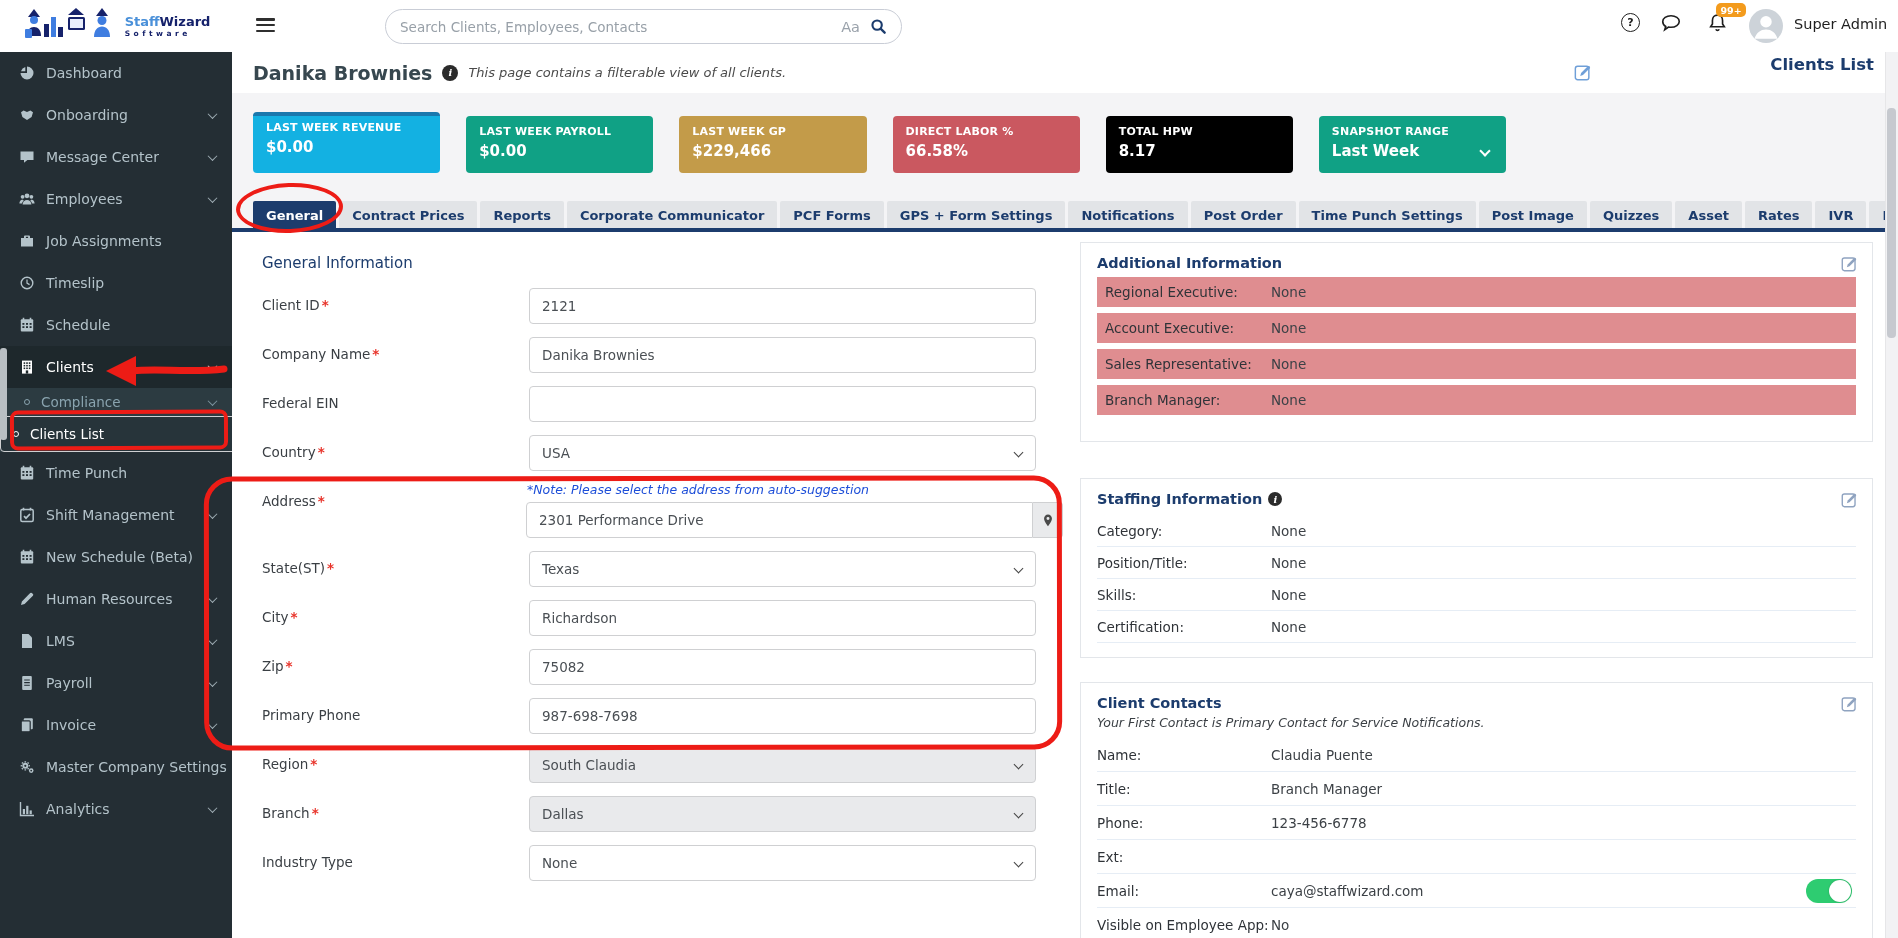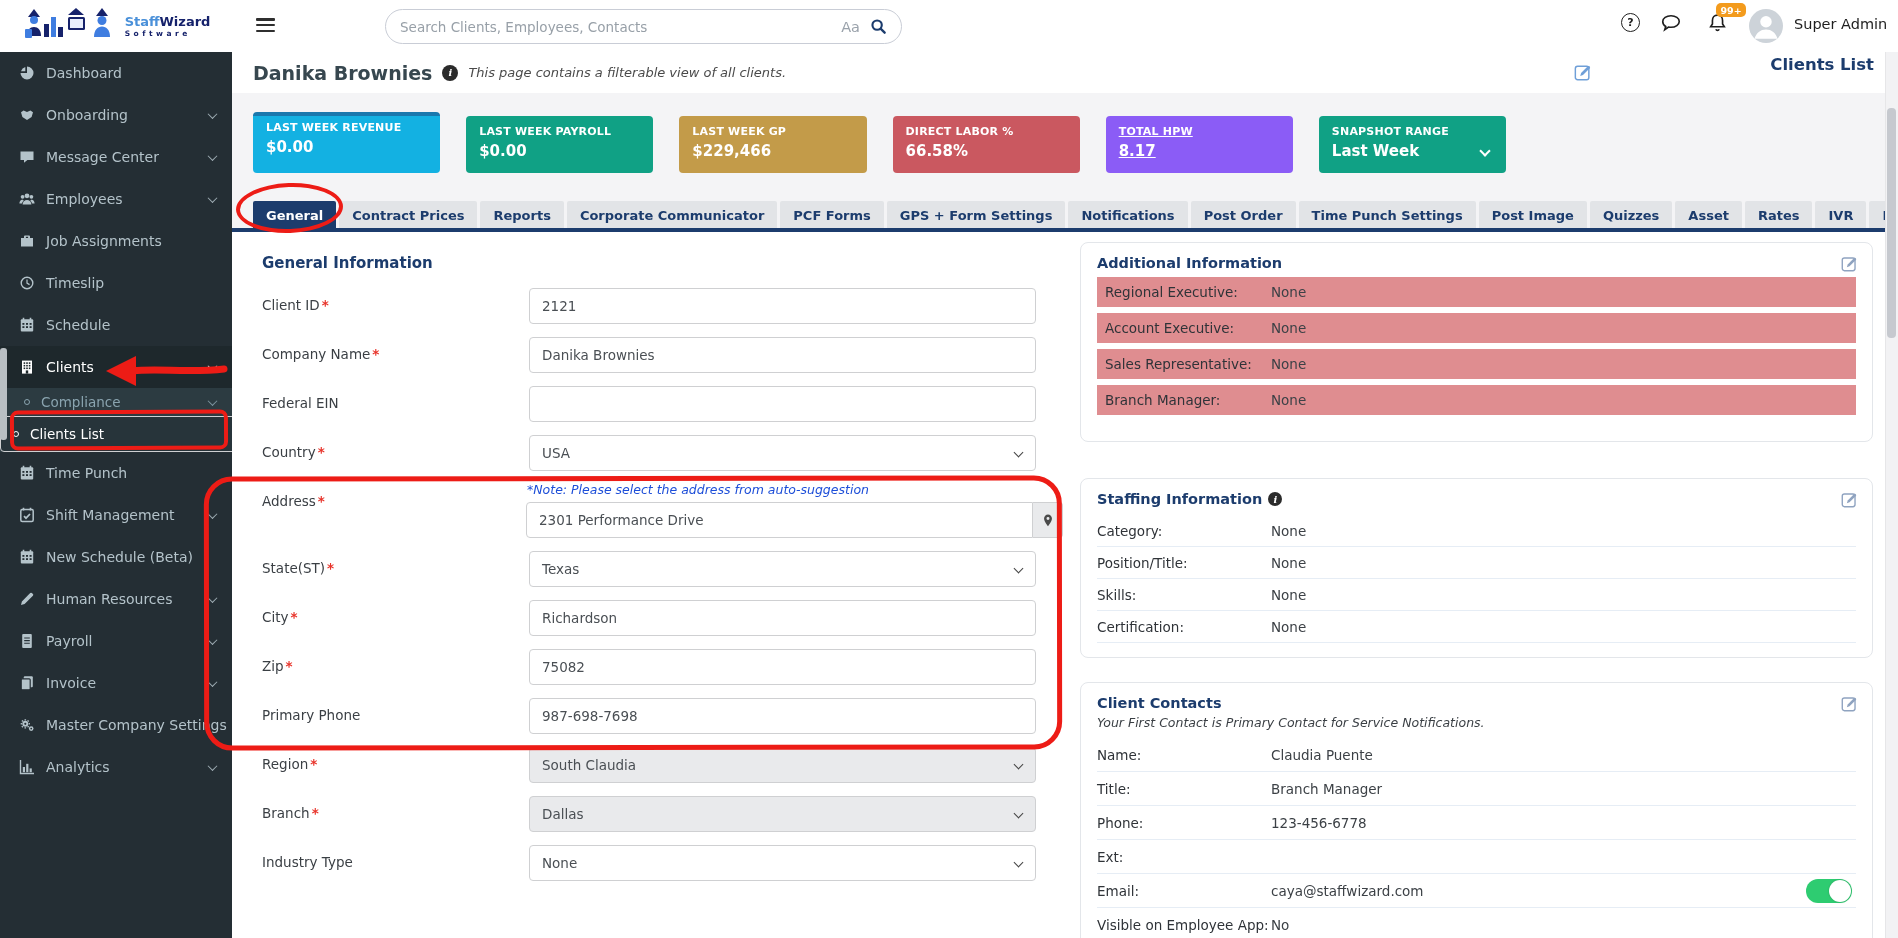--- a/index.html
+++ b/index.html
@@ -50,45 +50,45 @@
   .hdr-edit { position:absolute; left:1342px; top:11px; color:#6f9fd8; cursor:pointer; }
   .top-link { position:absolute; right:24px; top:3px; font-size:16.5px; font-weight:600; color:#1c3c6d; cursor:pointer; }
   
   .stats-band { height:103px; background:#f4f4f6; display:flex; align-items:center; }
   .stats { display:flex; gap:26px; margin-left:21px; width:1253px; }
   .stat { flex:1; border-radius:4px; padding:9px 13px; color:#fff; height:57px; }
   .stat .sl { font-size:11px; font-weight:bold; letter-spacing:.2px; white-space:nowrap; }
   .stat .sv { font-size:15px; font-weight:bold; margin-top:4px; display:flex; justify-content:space-between; align-items:center; }
   .stat.c0 { background:#13b1e2; border-top:4px solid #1a78ad; padding-top:5px; height:61px; margin-top:-4px; }
   .stat.c1 { background:#10a185; } .stat.c2 { background:#c39b49; } .stat.c3 { background:#ca5860; }
-  .stat.c4 { background:#8b5cf6;text-decoration:underline; } .stat.c5 { background:#10a185; cursor:pointer; }
+  .stat.c4 { background:#000000; } .stat.c5 { background:#10a185; cursor:pointer; }
   .chevW { width:8px; height:8px; border-right:2.2px solid #fff; border-bottom:2.2px solid #fff; transform:rotate(45deg); margin-right:4px; }
   
   .tabs-band { height:36px; background:#f4f4f6; position:relative; }
   .tabs { position:absolute; left:21px; top:5px; display:flex; gap:3px; }
   .tab { background:#e2e4e7; color:#1c3c6d; font-size:13px; font-weight:600; padding:7px 13px 0; height:31px; border-radius:2px 2px 0 0; white-space:nowrap; cursor:pointer; }
   .tab.active { background:#1c3c6d; color:#fff; }
   .tabs-underline { position:absolute; left:0; right:10px; bottom:0; height:4px; background:#1c3c6d; }
   
   .content { position:absolute; top:180px; left:0; right:0; bottom:0; background:#fff; }
   .form-col { position:absolute; left:21px; top:0; width:810px; padding-top:22px; }
-  .gi-heading { font-size:15px; font-weight:bold; color:#1c3c6d; margin:0 0 16px 9px; }
+  .gi-heading { font-size:15px; font-weight:normal; color:#1c3c6d; margin:0 0 16px 9px; }
   .frow { display:flex; margin-bottom:13px; }
   .flabel { width:276px; padding:9px 0 0 9px; font-size:13.5px; color:#3a3f44; }
   .req::after { content:"*"; color:#e8332a; margin-left:2px; font-weight:bold; }
   .finput { width:507px; height:36px; border:1px solid #cfd0d2; border-radius:4px; padding:0 12px; font-size:13.5px; color:#4a4f54; background:#fff; font-family:inherit; outline:none; }
   .sel { width:507px; height:36px; border:1px solid #cfd0d2; border-radius:4px; background:#fff; display:flex; align-items:center; padding:0 30px 0 12px; font-size:13.5px; color:#4a4f54; position:relative; cursor:pointer; }
   .sel .chev2 { position:absolute; right:13px; top:13px; width:7px; height:7px; border-right:1.8px solid #444; border-bottom:1.8px solid #444; transform:rotate(45deg); }
   .sel.dis { background:#e9eaec; }
   .addr-note { color:#1d4ed8; font-style:italic; font-size:12.5px; margin:-2px 0 5px 1px; }
   .addr-group { display:flex; }
   .addr-group .finput { border-radius:4px 0 0 4px; }
   .pin-btn { width:30px; height:36px; border:1px solid #cfd0d2; border-left:none; border-radius:0 4px 4px 0; background:#e9eaec; display:flex; align-items:center; justify-content:center; cursor:pointer; }
   
-  .panel { position:absolute; left:848px; width:793px; background:#fff; border:1px solid #e3e6ea; border-radius:8px; padding:12px 16px; }
+  .panel { position:absolute; left:848px; width:793px; background:#fff; border:1px solid #e3e6ea; border-radius:0; padding:12px 16px; }
   .panel1 { top:10px; height:200px; } .panel2 { top:246px; height:180px; } .panel3 { top:450px; height:310px; }
   .p-head { display:flex; align-items:center; gap:6px; font-size:14.5px; font-weight:bold; color:#1c3c6d; }
   .p-edit { position:absolute; right:14px; top:12px; color:#8fa3c0; cursor:pointer; }
   .p-sub { font-style:italic; font-size:12.5px; color:#3a3f44; margin-top:4px; }
   .prow { display:flex; align-items:center; font-size:13.5px; color:#2f3338; }
   .prow.pink { background:#df8d90; height:30px; margin-top:6px; padding:4px 8px; }
   .prow.pink:first-of-type { margin-top:12px; }
   .prow .plabel { width:166px; }
   .prow.line, .prow.line2 { height:32px; border-bottom:1px solid #e6edf5; }
   .prow.line .plabel, .prow.line2 .plabel { width:174px; }
@@ -328,20 +328,29 @@
           <svg viewBox="0 0 16 16" fill="currentColor">
             <path d="M2 14l.9-3.6 8.3-8.3a1.2 1.2 0 0 1 1.7 0l1 1a1.2 1.2 0 0 1 0 1.7L5.6 13.1z"></path>
           </svg>
         </span>
       <span class="lbl">Human Resources</span>
         <span class="chev"></span>
     </div>
     <div class="s-item">
       <span class="sicon">
           <svg viewBox="0 0 16 16" fill="currentColor">
+            <path d="M3 1h6.5L13 4.5V15H3z"></path>
+          </svg>
+        </span>
+      <span class="lbl">LMS</span>
+        <span class="chev"></span>
+    </div>
+    <div class="s-item">
+      <span class="sicon">
+          <svg viewBox="0 0 16 16" fill="currentColor">
             <rect x="3.2" y="1" width="9.6" height="14" rx="1"></rect>
             <g stroke="#242e34" stroke-width="1.1">
               <path d="M5.2 5h5.6M5.2 7.6h5.6M5.2 10.2h5.6"></path>
             </g>
           </svg>
         </span>
       <span class="lbl">Payroll</span>
         <span class="chev"></span>
     </div>
     <div class="s-item">

